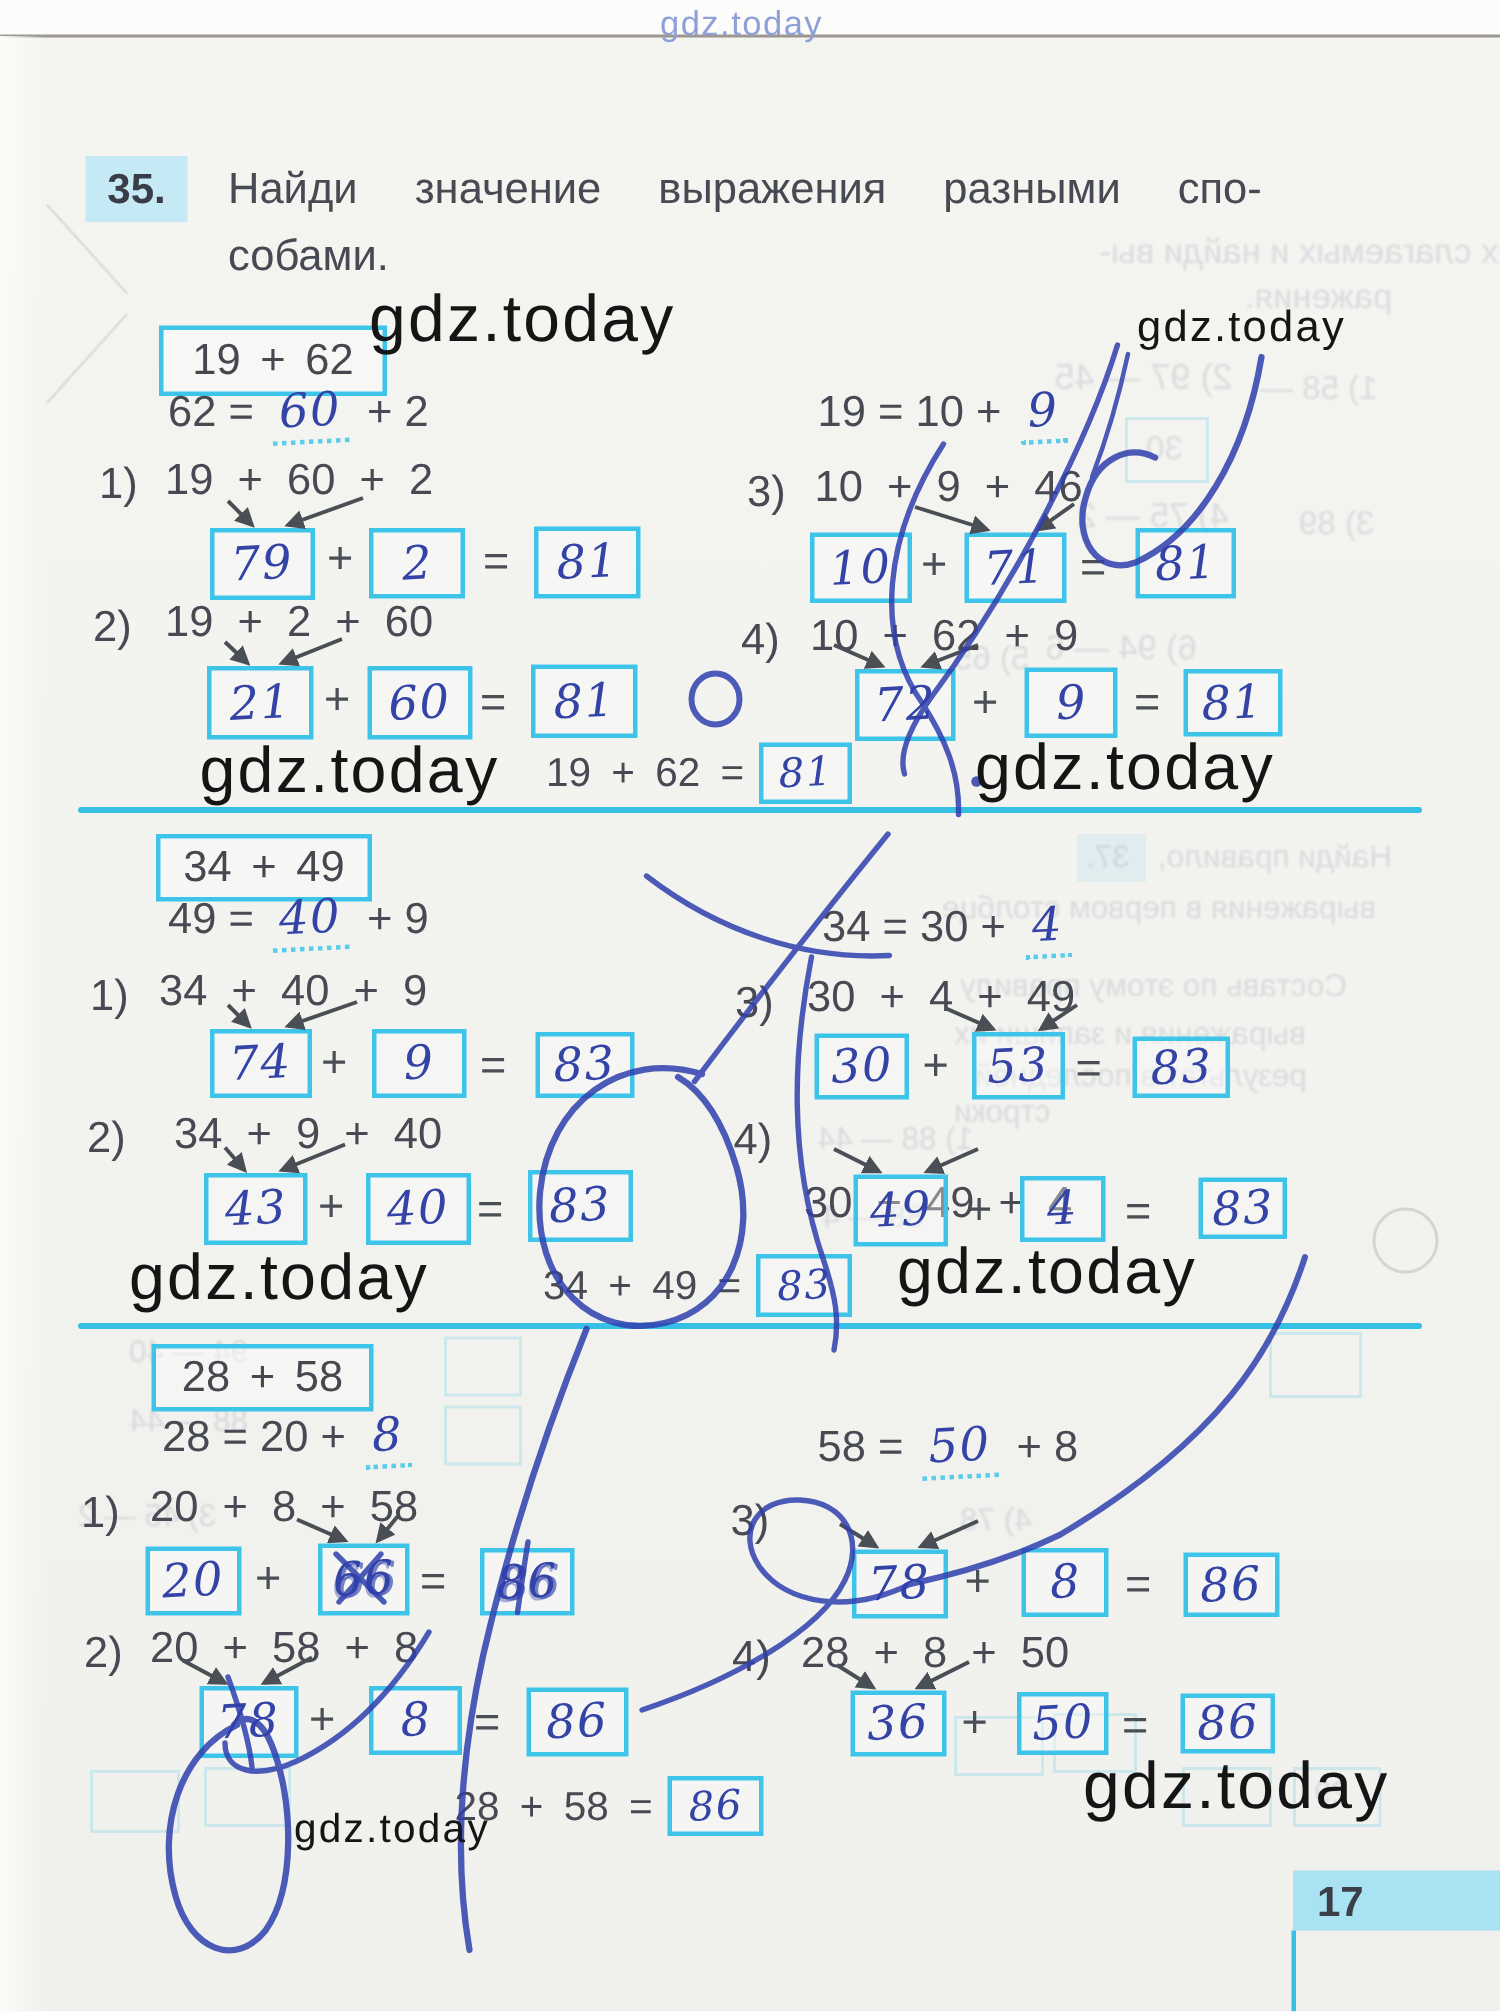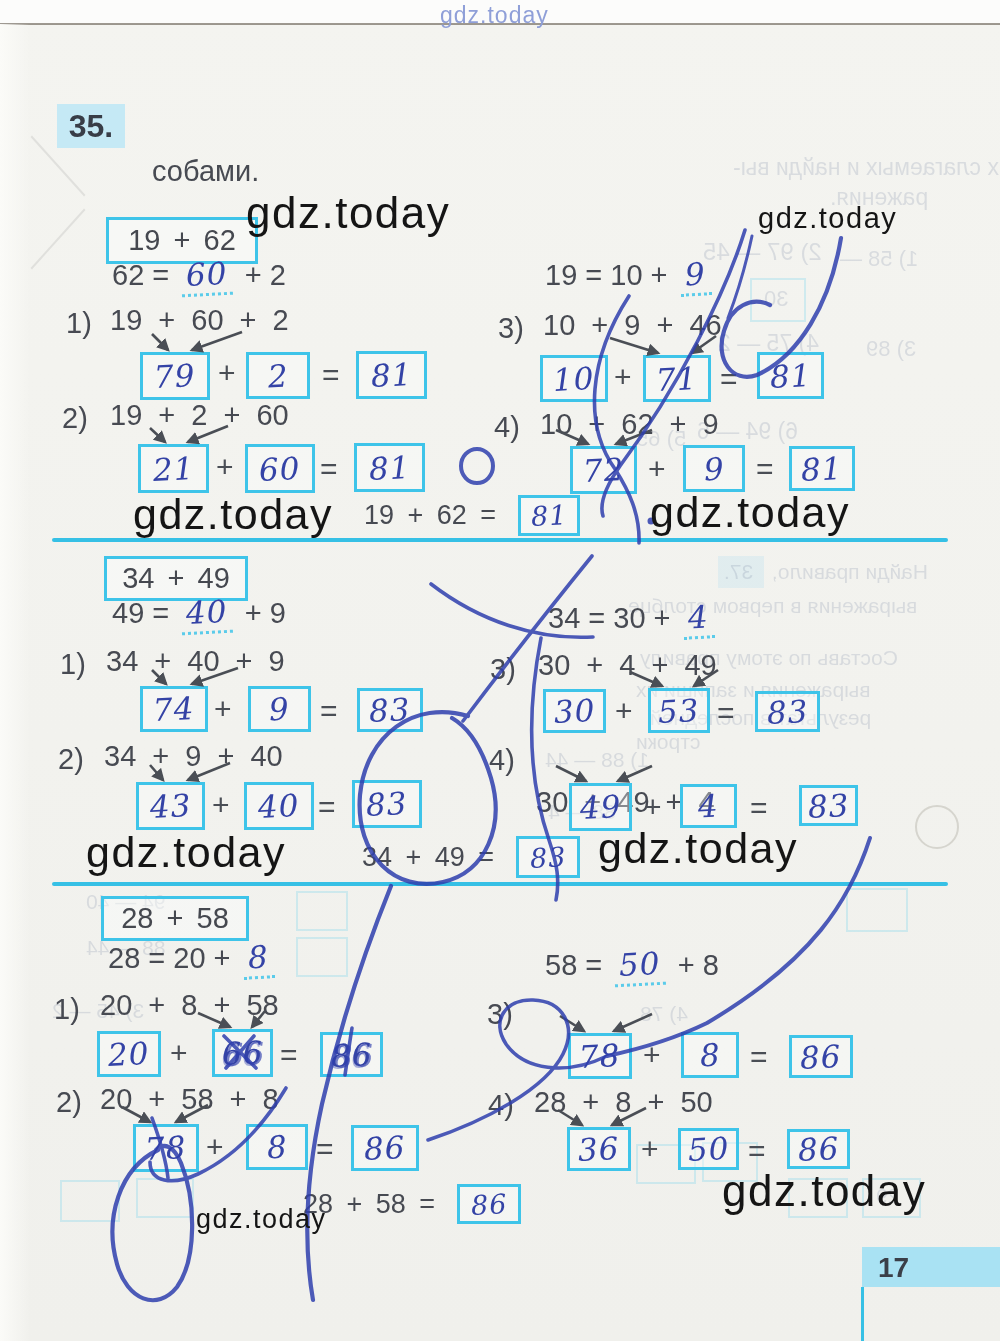--- a/index.html
+++ b/index.html
@@ -14,29 +14,29 @@
           font-size:29px;word-spacing:5px;color:#45484f;background:rgba(253,254,254,.4);}
   .abox{border:3px solid #3ec4e9;display:flex;align-items:center;justify-content:center;
         background:rgba(253,254,254,.35);overflow:visible;}
   .hand{font-family:"DejaVu Serif",serif;font-style:italic;color:#3443a6;
         font-size:31px;transform:rotate(-3deg);white-space:nowrap;letter-spacing:1px;}
   .hand.sm{font-size:27px;}
   .messy{text-shadow:2px 1px 0 rgba(47,63,174,.65), -1px 2px 0 rgba(47,63,174,.4);}
   .dotted{border-bottom:3px dotted rgba(63,196,233,.85);padding:0 5px 1px 5px;}
   .op{font-size:30px;color:#4a4e55;}
   .decomp{display:flex;gap:12px;align-items:baseline;font-size:29px;white-space:nowrap;}
-  .summary{display:flex;gap:22px;align-items:center;font-size:27px;word-spacing:6px;white-space:nowrap;}
+  .summary{display:flex;gap:10px;align-items:center;font-size:27px;word-spacing:6px;white-space:nowrap;}
   .divider{height:4px;background:#36c0e5;border-radius:2px;}
   .wm{font-weight:300;color:#151515;letter-spacing:1.5px;white-space:nowrap;z-index:6;}
   .wm-outline{font-weight:300;color:#8f9fd8;letter-spacing:1px;z-index:6;}
   .bleed{transform:scaleX(-1);filter:blur(.7px);opacity:.22;color:#7d8aa6;white-space:nowrap;z-index:0;}
   .bleedbox{border:2.5px solid rgba(62,196,233,.5);opacity:.4;filter:blur(.5px);z-index:0;}
   .bleedband{background:rgba(160,216,236,.55);opacity:.4;filter:blur(.5px);z-index:0;}
   .badge{background:#c5e9f5;display:flex;align-items:center;justify-content:center;
-         font-weight:bold;font-size:32px;color:#383d47;}
+         font-weight:bold;font-size:28px;color:#383d47;}
   .caption{font-size:30px;color:#2ab7e3;letter-spacing:.5px;white-space:nowrap;}
   .pagebadge{background:#a9e2f3;}
   .pagenum{font-weight:bold;font-size:28px;color:#3a3f48;}
   svg.overlay{position:absolute;left:0;top:0;z-index:5;pointer-events:none;}
   .z2{z-index:2;}
 </style>
 </head>
 <body>
 
 <div id="stage">
@@ -86,20 +86,21 @@
   <div class="abs wm" style="left:246px;top:188px;font-size:44px;">gdz.today</div>
   <div class="abs wm" style="left:758px;top:202px;font-size:29px;">gdz.today</div>
   <div class="abs wm" style="left:133px;top:490px;font-size:43px;">gdz.today</div>
   <div class="abs wm" style="left:650px;top:488px;font-size:43px;">gdz.today</div>
   <div class="abs wm" style="left:86px;top:828px;font-size:43px;">gdz.today</div>
   <div class="abs wm" style="left:598px;top:824px;font-size:43px;">gdz.today</div>
   <div class="abs wm" style="left:722px;top:1166px;font-size:44px;">gdz.today</div>
   <div class="abs wm" style="left:196px;top:1204px;font-size:27px;">gdz.today</div>
 
   <div class="abs badge" style="left:57px;top:104px;width:68px;height:44px;">35.</div>
+  <div class="abs print z2" style="left:152px;top:110px;font-size:29px;word-spacing:30px;white-space:nowrap;">Найди значение выражения разными спо-</div>
   <div class="abs print z2" style="left:152px;top:155px;font-size:29px;">собами.</div>
 
   <div class="abs hdrbox z2" style="left:106px;top:217px;width:146px;height:41px;">19 + 62</div>
 
   <div class="abs decomp print z2" style="left:112px;top:256px;">
     <span>62 =</span>
     <span class="hand dotted">60</span>
     <span>+ 2</span>
   </div>
   <div class="abs decomp print z2" style="left:545px;top:256px;">
@@ -192,21 +193,21 @@
   <div class="abs print op z2" style="left:214px;top:692px;">+</div>
   <div class="abs abox z2" style="left:248px;top:686px;width:57px;height:40px;">
       <span class="hand">9</span>
     </div>
   <div class="abs print op z2" style="left:320px;top:694px;">=</div>
   <div class="abs abox z2" style="left:357px;top:688px;width:60px;height:38px;">
       <span class="hand">83</span>
     </div>
 
   <div class="abs print plabel z2" style="left:58px;top:743px;">2)</div>
-  <div class="abs print expr z2" style="left:104px;top:740px;">34 + 9 + 40</div>
+  <div class="abs print expr z2" style="left:116px;top:740px;">34 + 9 + 40</div>
   <div class="abs abox z2" style="left:136px;top:782px;width:63px;height:42px;">
       <span class="hand">43</span>
     </div>
   <div class="abs print op z2" style="left:212px;top:788px;">+</div>
   <div class="abs abox z2" style="left:244px;top:782px;width:64px;height:42px;">
       <span class="hand">40</span>
     </div>
   <div class="abs print op z2" style="left:318px;top:790px;">=</div>
   <div class="abs abox z2" style="left:352px;top:780px;width:64px;height:42px;">
       <span class="hand">83</span>

